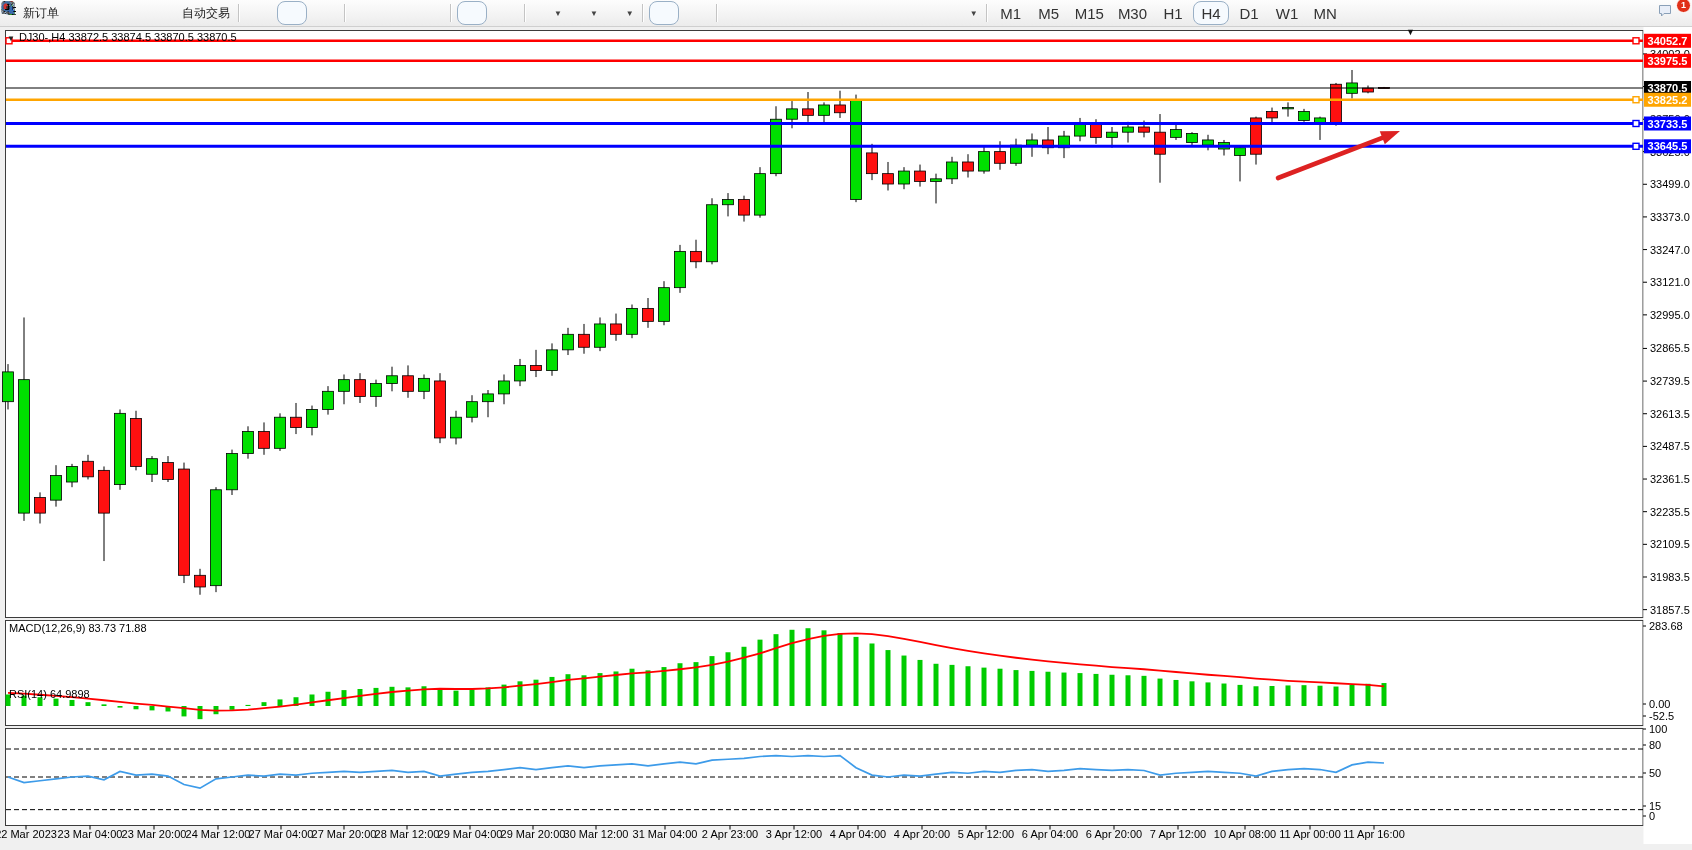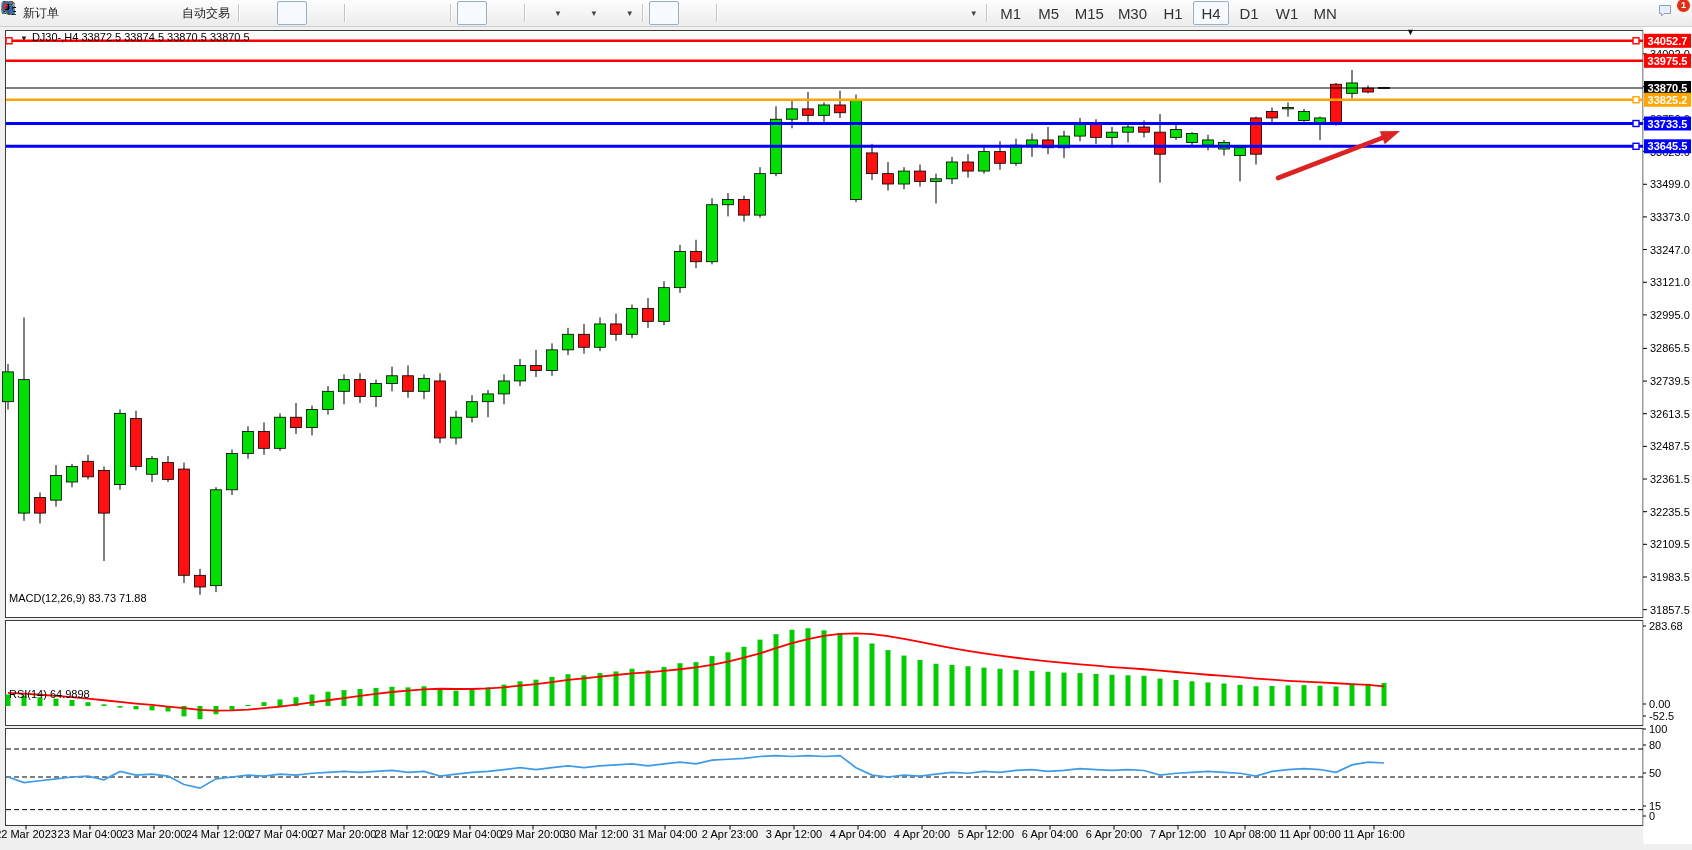--- a/index.html
+++ b/index.html
@@ -3,36 +3,36 @@
 <meta charset="utf-8">
 <style>
   html,body{margin:0;padding:0;background:#f0f0f0;width:1692px;height:850px;overflow:hidden;
     font-family:"Liberation Sans",sans-serif;}
   
   .toolbar{position:absolute;left:0;top:0;width:1692px;height:26px;
     background:linear-gradient(#fdfdfd,#ececec);border-bottom:1px solid #cfcfcf;
     display:flex;align-items:center;font-size:12px;color:#222;z-index:5;}
   .tbtn{height:22px;min-width:24px;padding:0 2px;margin:0 1px;display:inline-flex;
     align-items:center;justify-content:center;border:1px solid transparent;border-radius:2px;gap:3px;}
-  .tbtn.pressed{border-color:#9ab0c6;background:#f6fafe;}
+  .tbtn.pressed{border-color:#9ab0c6;background:#f6fafe;border-radius:8px;}
   .tsep{width:1px;height:18px;background:#c4c4c4;border-right:1px solid #fff;margin:0 4px;}
   .caret{font-size:8px;color:#444;margin-left:1px;}
   .tf{font-size:15px;color:#333;padding:0 5px;}
   .icon{width:16px;height:16px;display:inline-block;}
   .icon svg{width:16px;height:16px;display:block;}
   .spacer{flex:1;}
   .chatwrap{position:relative;margin-right:6px;}
   .badge{position:absolute;top:-4px;right:-6px;background:#e03018;color:#fff;border-radius:8px;
     min-width:13px;height:13px;font-size:9px;line-height:13px;text-align:center;font-weight:bold;
     border:1px solid #fff;}
   
   .overlay{position:absolute;z-index:3;font-size:11px;color:#000;white-space:nowrap;}
-  #chart-title{left:20px;top:31px;}
+  #chart-title{left:7px;top:31px;}
   #chart-title .tri{font-size:8px;color:#222;margin-right:4px;}
-  #macd-label{left:9px;top:592px;text-align:center;}
+  #macd-label{left:9px;top:622px;text-align:center;}
   #rsi-label{left:9px;top:688px;}
   #chart-menu-arrow{left:1406px;top:27px;font-size:9px;color:#111;}
   svg{position:absolute;left:0;top:0;z-index:1;}
   svg text{font-family:"Liberation Sans",sans-serif;font-size:11px;fill:#000;}
   svg text.boxlbl{fill:#fff;font-weight:bold;}
 </style>
 </head>
 <body>
 
 <div class="toolbar">

